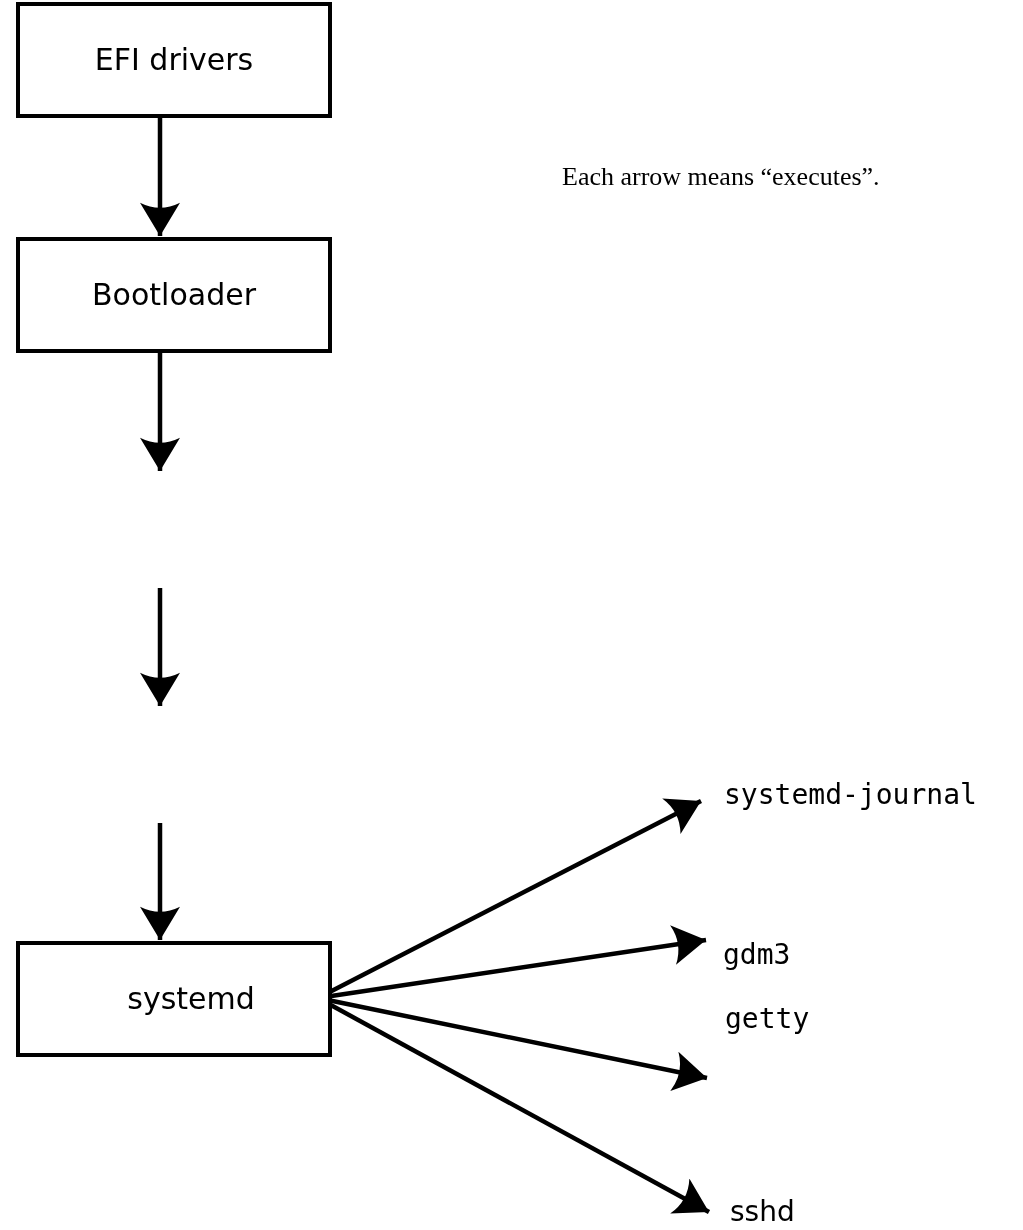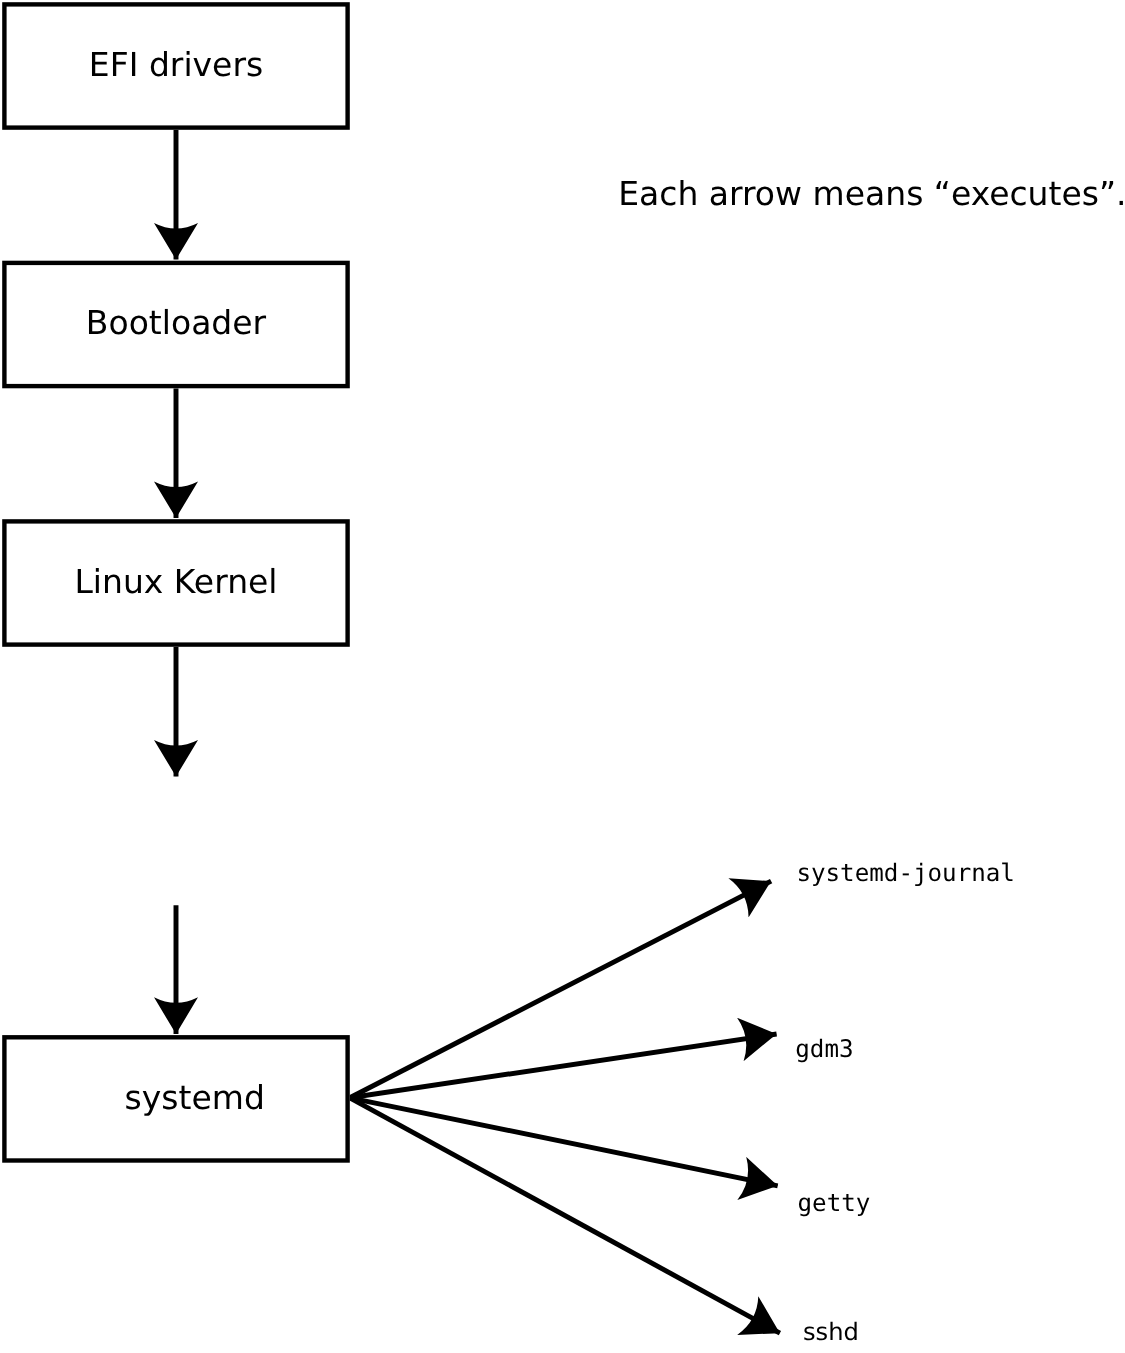--- a/index.html
+++ b/index.html
@@ -23,21 +23,21 @@
     width: 1023px;
     height: 1230px;
   }
   .arrow-line {
     stroke: #000000;
     stroke-width: 4.5;
     fill: none;
   }
   .node-box {
     position: absolute;
-    left: 2px;
+    left: 16px;
     width: 316px;
     height: 116px;
     box-sizing: border-box;
     border: 4px solid #000000;
     background: #ffffff;
     display: flex;
     align-items: center;
     justify-content: center;
     font-size: 30px;
     line-height: 30px;
@@ -46,35 +46,36 @@
   .box-efi        { top: 2px; }
   .box-bootloader { top: 237px; text-align: right; }
   .box-kernel     { top: 472px; }
   .box-initramfs  { top: 707px; }
   .box-systemd    { top: 941px; padding-left: 34px; }
 
   .note {
     position: absolute;
     left: 562px;
     top: 162px;
-    font-size: 30px;
+    font-size: 26px;
     line-height: 30px;
     white-space: nowrap;
+    font-family: Liberation Serif, serif;
   }
 
   .svc {
     position: absolute;
     font-family: "DejaVu Sans Mono", monospace;
-    font-size: 22px;
+    font-size: 28px;
     line-height: 30px;
     white-space: nowrap;
   }
   .svc-journal { left: 724px; top: 780px; }
   .svc-gdm3    { left: 723px; top: 918px; margin-top: 22px; }
-  .svc-getty   { left: 725px; top: 1080px; }
+  .svc-getty   { left: 725px; top: 1004px; }
   .svc-sshd    { left: 730px; top: 1197px; font-family: "DejaVu Sans", sans-serif; }
 </style>
 </head>
 <body>
 
 <div class="canvas">
 
   <svg class="arrows-layer" width="1023" height="1230" viewBox="0 0 1023 1230" xmlns="http://www.w3.org/2000/svg">
     <defs>
       <marker id="head" markerUnits="userSpaceOnUse" markerWidth="35" markerHeight="40" viewBox="0 0 10 12" refX="10" refY="6" orient="auto">
@@ -94,23 +95,20 @@
   </svg>
 
   <div class="node-box box-efi">
     <span>EFI drivers</span>
   </div>
 
   <div class="node-box box-bootloader">
     <span>Bootloader</span>
   </div>
 
-  <div class="node-box box-kernel">
-    <span>Linux Kernel</span>
-  </div>
 
 
   <div class="node-box box-systemd">
     <span>systemd</span>
   </div>
 
   <div class="note">Each arrow means “executes”.</div>
 
   <div class="svc svc-journal">systemd-journal</div>
   <div class="svc svc-gdm3">gdm3</div>

